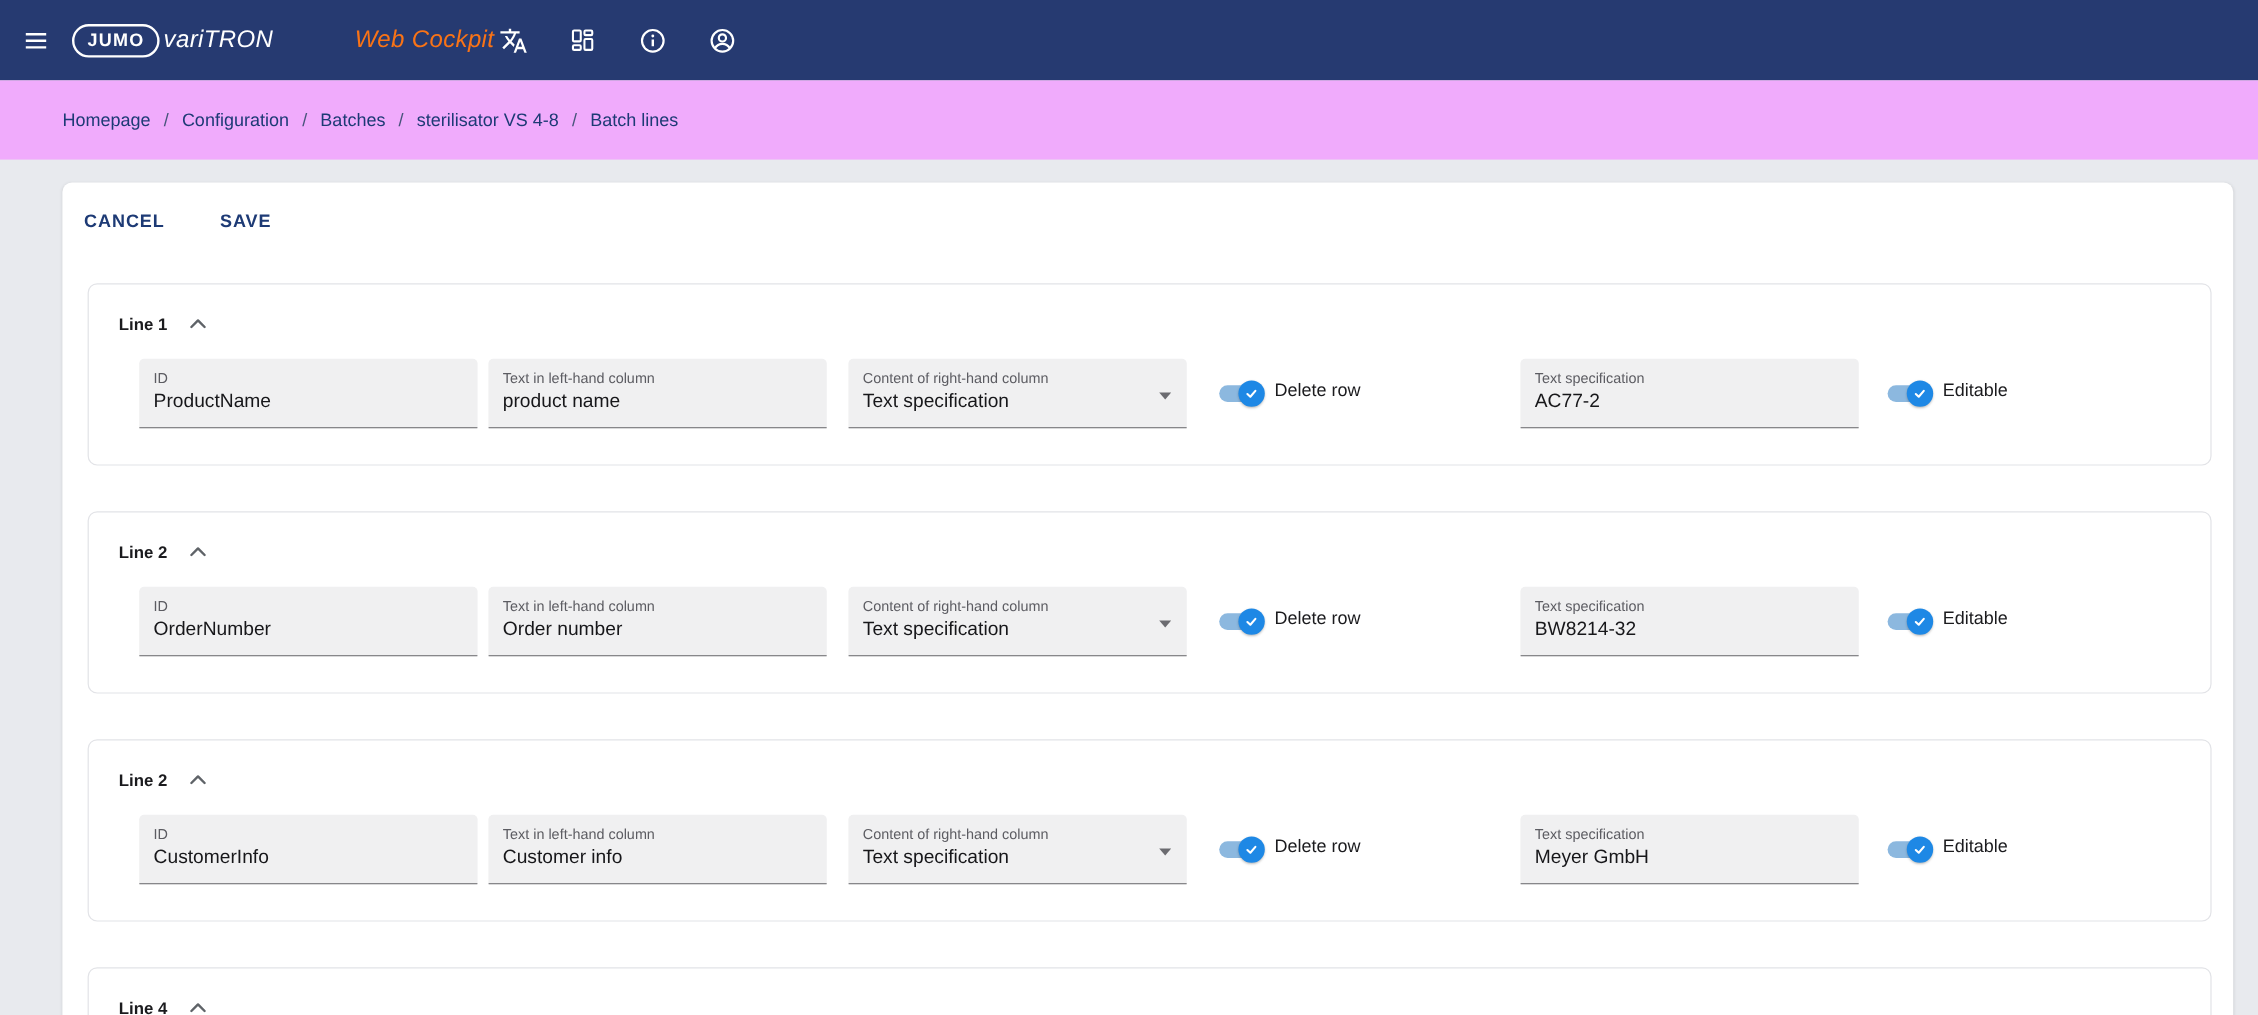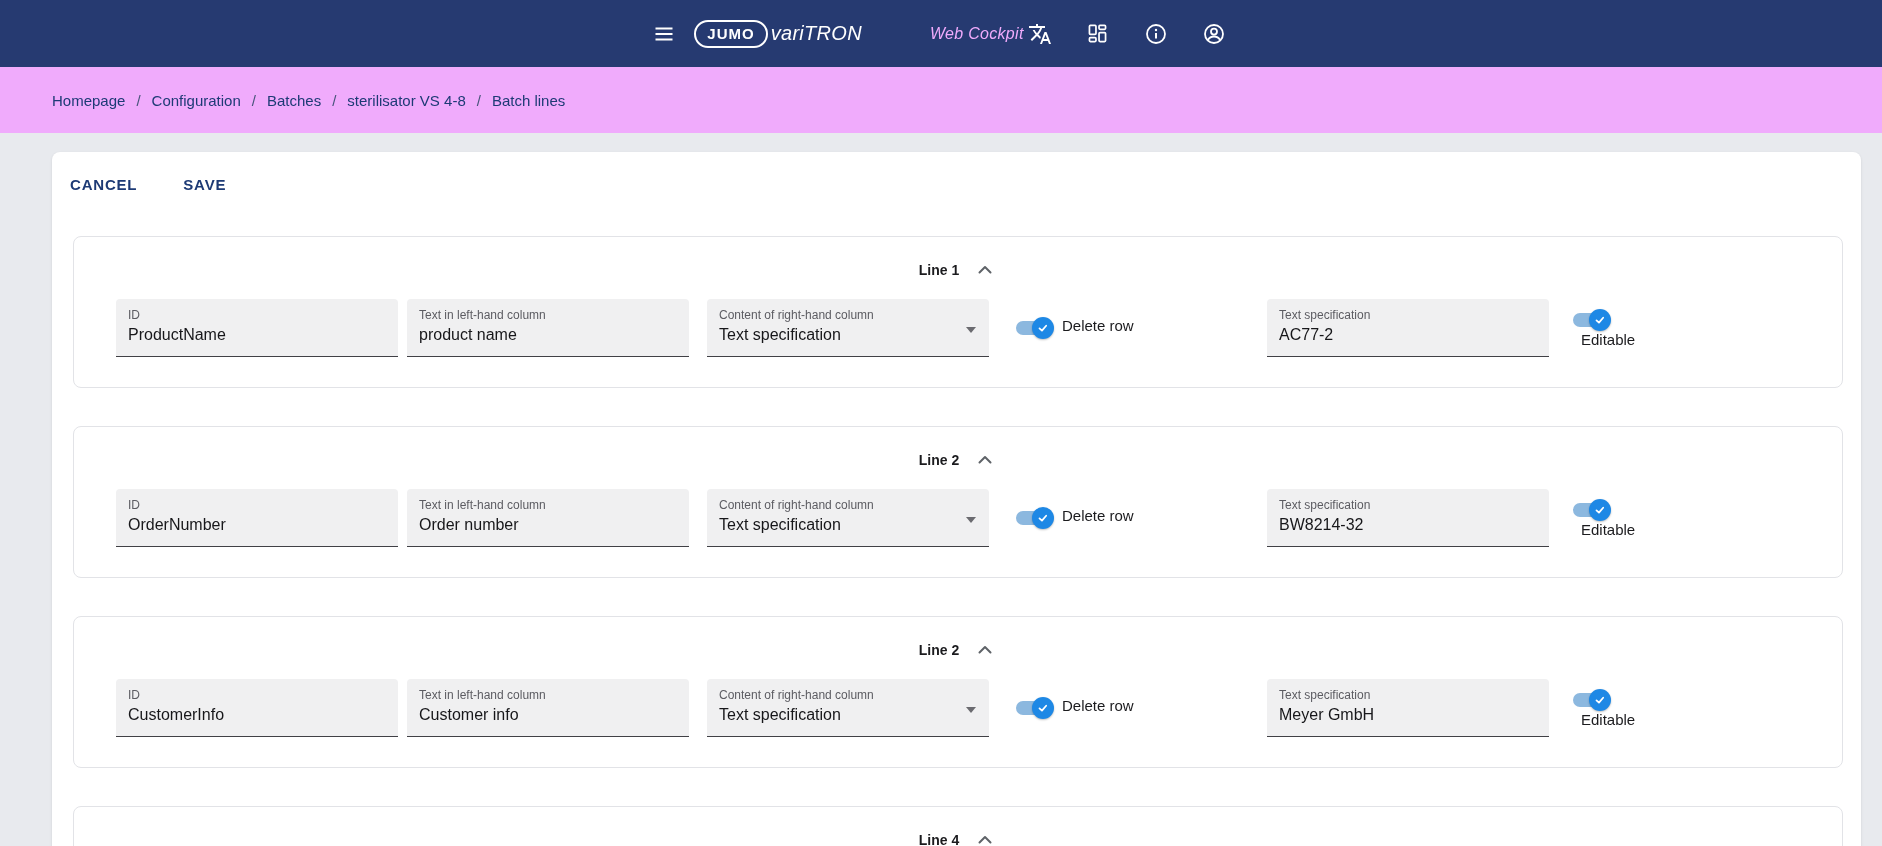--- a/index.html
+++ b/index.html
@@ -1,30 +1,30 @@
 <!DOCTYPE html>
 <html><head>
 <meta charset="utf-8">
 <style>
   * { box-sizing: border-box; margin: 0; padding: 0; }
   html, body { width: 1882px; height: 846px; overflow: hidden; }
   body { font-family: "Liberation Sans", sans-serif; background: #e8eaee; color: #1e1e20; }
 
   
   .topbar { height: 67px; background: #263a71; display: flex; align-items: center;
-            justify-content: center; padding: 0 18px 0 14px; }
+            justify-content: flex-start; padding: 0 18px 0 14px; }
   .topbar-left { display: flex; align-items: center; }
   .iconbtn { background: none; border: none; cursor: pointer; width: 32px; height: 32px;
              display: flex; align-items: center; justify-content: center; padding: 0; }
   .logo-pill { margin-left: 14px; height: 28px; padding: 0 11px; border: 2px solid #fff;
                border-radius: 15px; display: flex; align-items: center; }
   .logo-pill span { color: #fff; font-weight: 800; font-size: 15px; letter-spacing: 1px; }
   .product { color: #fff; font-style: italic; font-size: 20px; font-weight: 500;
              margin-left: 3px; letter-spacing: .3px; }
-  .apptitle { color: #f0abfc; font-style: italic; font-size: 16px; font-weight: 500;
+  .apptitle { color: #f97316; font-style: italic; font-size: 20px; font-weight: 500;
               margin-left: 68px; letter-spacing: .3px; }
   .topbar-right { display: flex; align-items: center; gap: 26px; }
 
   
   .breadcrumb { height: 66px; background: #f0abfc; display: flex; align-items: center;
                 padding-left: 52px; font-size: 15px; color: #1d3a75; }
   .crumb { cursor: pointer; }
   .crumb-sep { margin: 0 11px; color: #46547a; }
 
   
@@ -33,21 +33,21 @@
                width: 1809px; height: 1100px; padding: 15px 0 0 0; }
   .actions { display: flex; gap: 30px; padding-left: 10px; }
   .textbtn { background: none; border: none; cursor: pointer; color: #1d3a75;
              font-family: inherit; font-size: 15px; font-weight: 700; letter-spacing: .8px;
              padding: 9px 8px; border-radius: 4px; }
 
   
   .line-card { margin: 38px 18px 0 21px; border: 1px solid #e2e3e7; border-radius: 8px;
                height: 152px; background: #fff; overflow: hidden; }
   .line-card.first { margin-top: 34px; }
-  .line-head { display: flex; align-items: flex-start; justify-content: center;
+  .line-head { display: flex; align-items: flex-start; justify-content: flex-start;
                padding: 20px 24px 0 25px; gap: 13px; }
   .line-title { font-size: 14px; font-weight: 700; color: #1b1b1e; padding-top: 5px; }
   .collapse-btn { background: none; border: none; cursor: pointer; width: 26px; height: 26px;
                   display: flex; align-items: center; justify-content: center; padding: 0; }
   .line-row { display: flex; align-items: center; padding: 0 24px 0 42px; margin-top: 16px; }
 
   .field { width: 282px; height: 58px; background: #f0f0f1; border-radius: 4px 4px 0 0;
            border-bottom: 1px solid #404045; padding: 9px 27px 0 12px; position: relative;
            flex: none; }
   .f-label { display: block; font-size: 12px; color: #5c5c62; margin-bottom: 4px; }
@@ -58,21 +58,21 @@
   .sel-arrow { position: absolute; right: 13px; top: 28px; width: 0; height: 0;
                border-left: 5px solid transparent; border-right: 5px solid transparent;
                border-top: 6px solid #6b6b70; }
 
   .gap9  { margin-left: 9px; }
   .gap18 { margin-left: 18px; }
 
   .toggle-group { display: flex; align-items: flex-start; cursor: pointer; flex: none; }
   .tg-delete { margin-left: 27px; width: 130px; }
   .tg-spec-gap { margin-left: 121px; }
-  .tg-editable { margin-left: 24px; flex-direction: column; }
+  .tg-editable { margin-left: 24px; }
   .switch { position: relative; width: 38px; height: 22px; flex: none; }
   .switch .track { position: absolute; left: 0; top: 4px; width: 34px; height: 14px;
                    border-radius: 7px; background: #8cb8df; }
   .switch .thumb { position: absolute; left: 16px; top: 0; width: 22px; height: 22px;
                    border-radius: 50%; background: #1e88e5; display: flex; align-items: center;
                    justify-content: center; box-shadow: 0 1px 2px rgba(0,0,0,.25); }
   .t-label { margin-left: 8px; font-size: 15px; color: #1b1b1e; white-space: nowrap; }
 </style>
 </head>
 <body>

